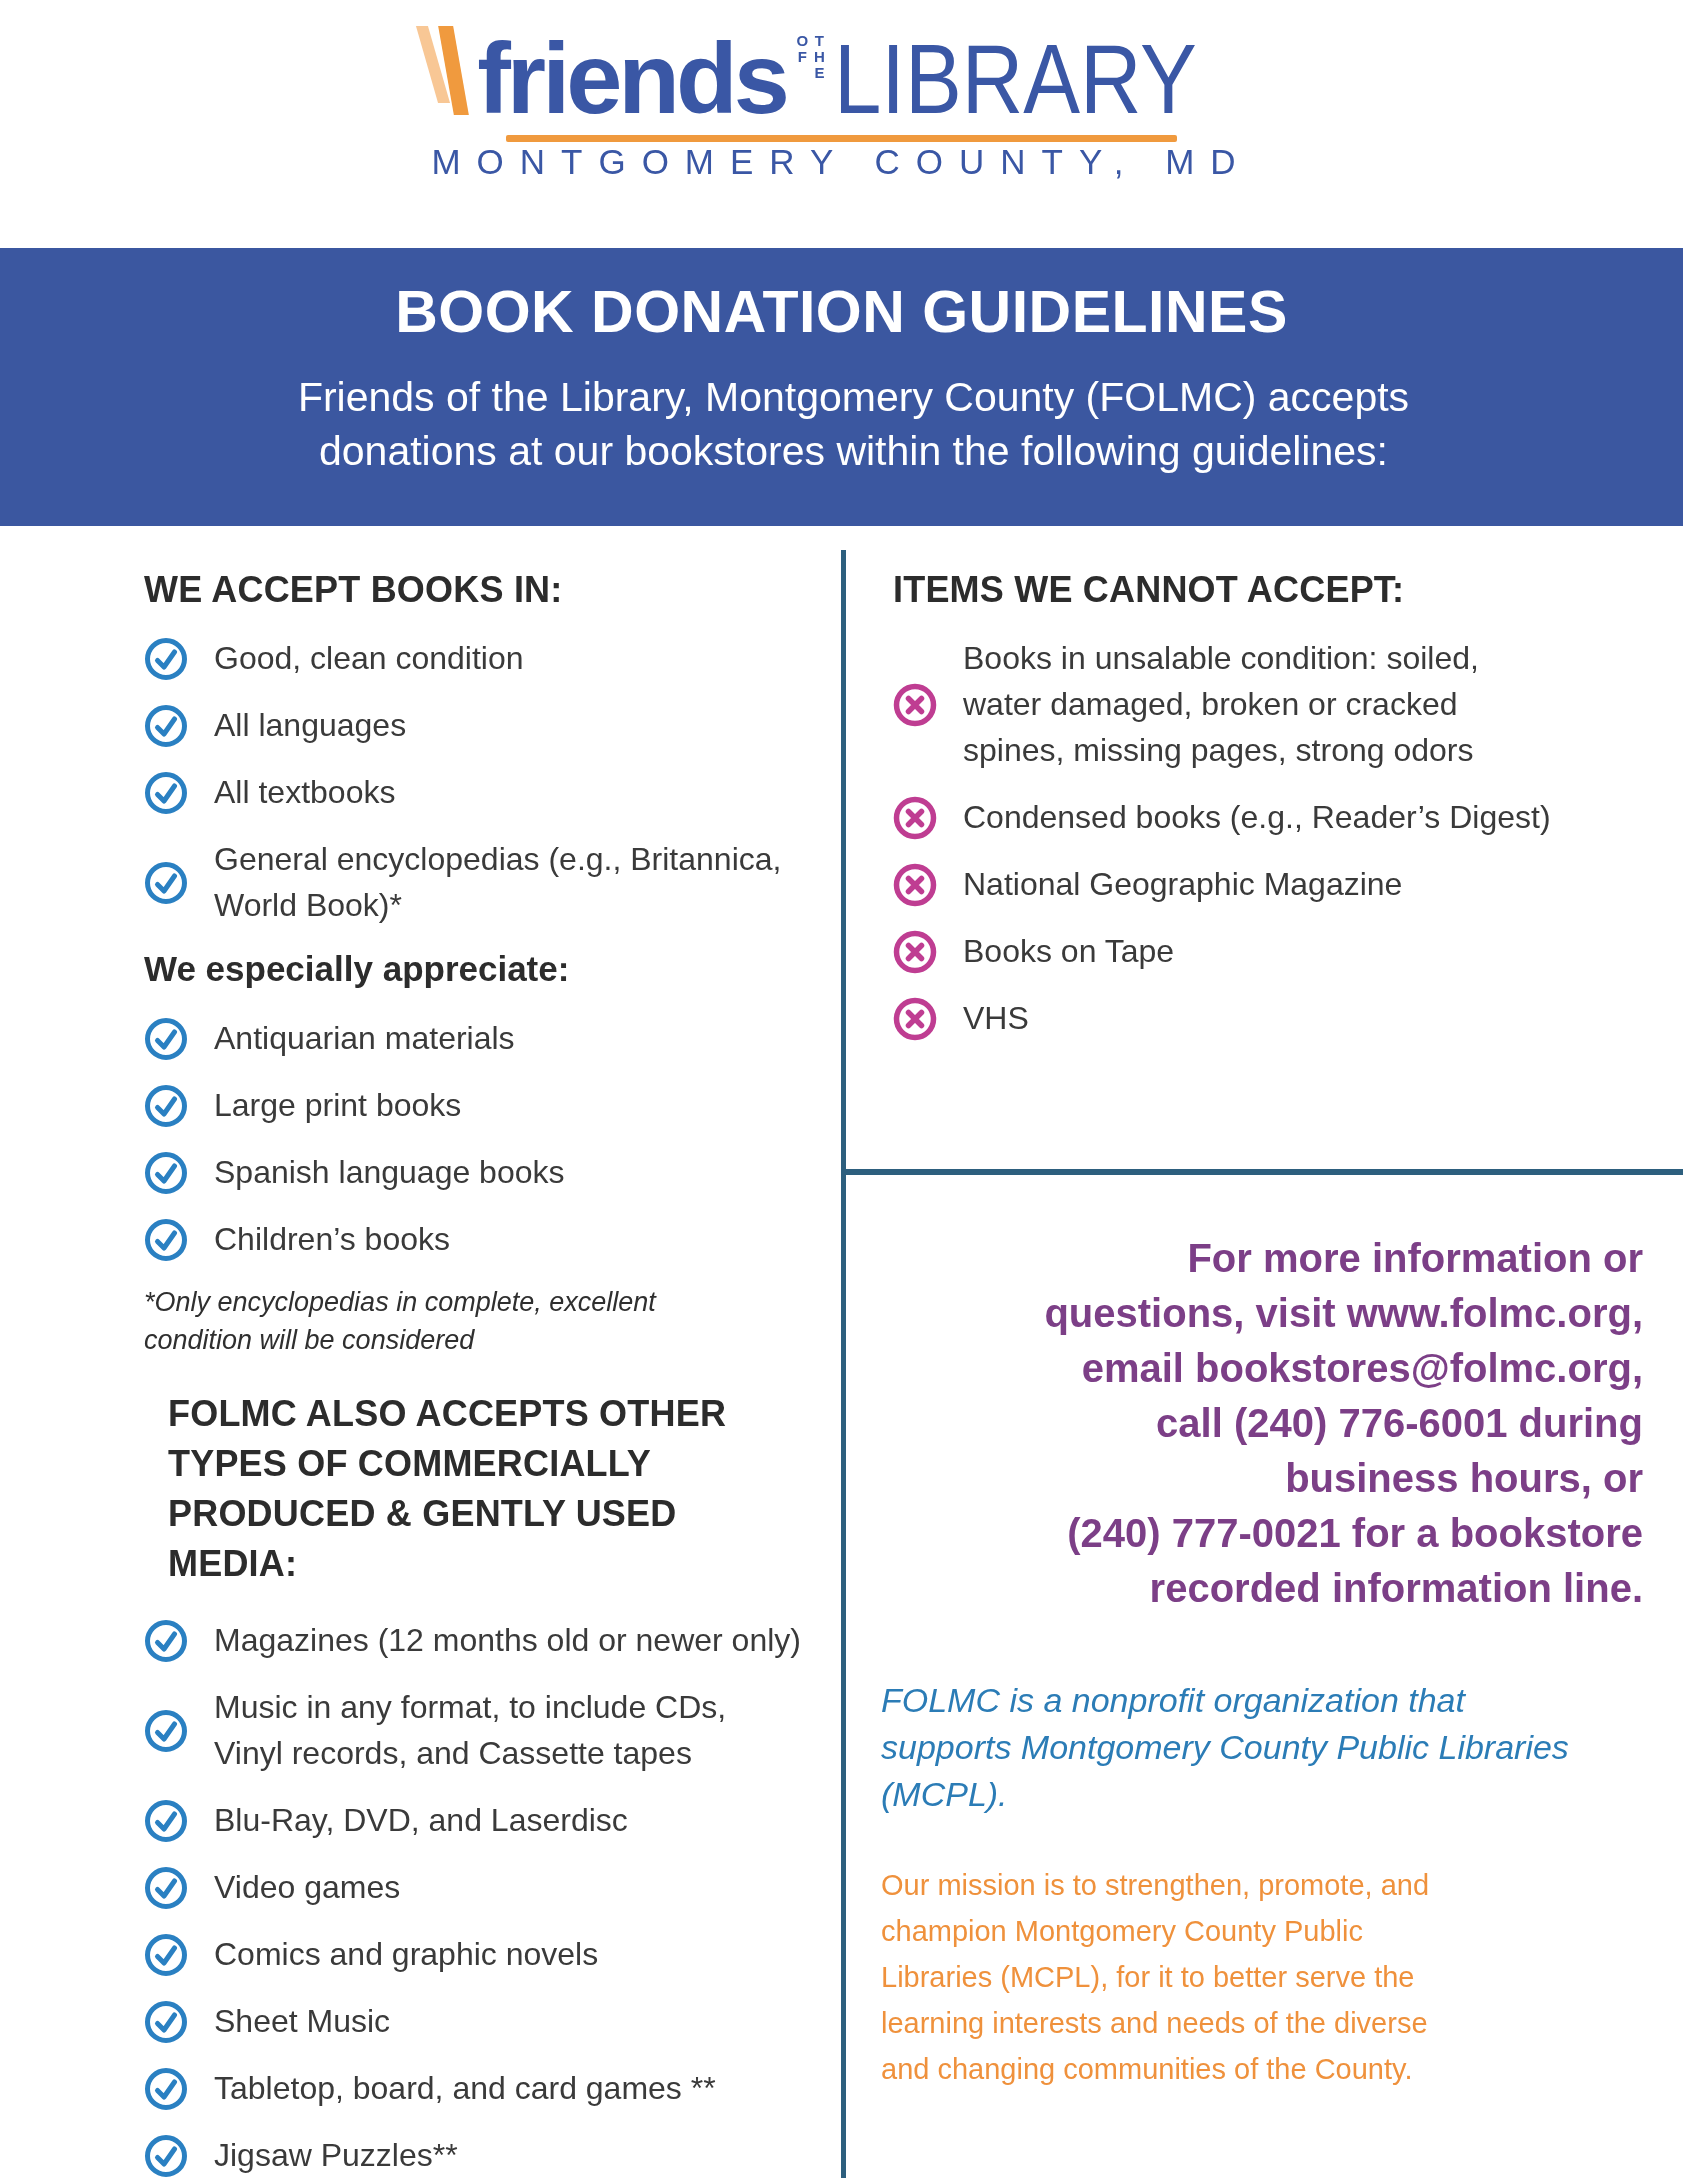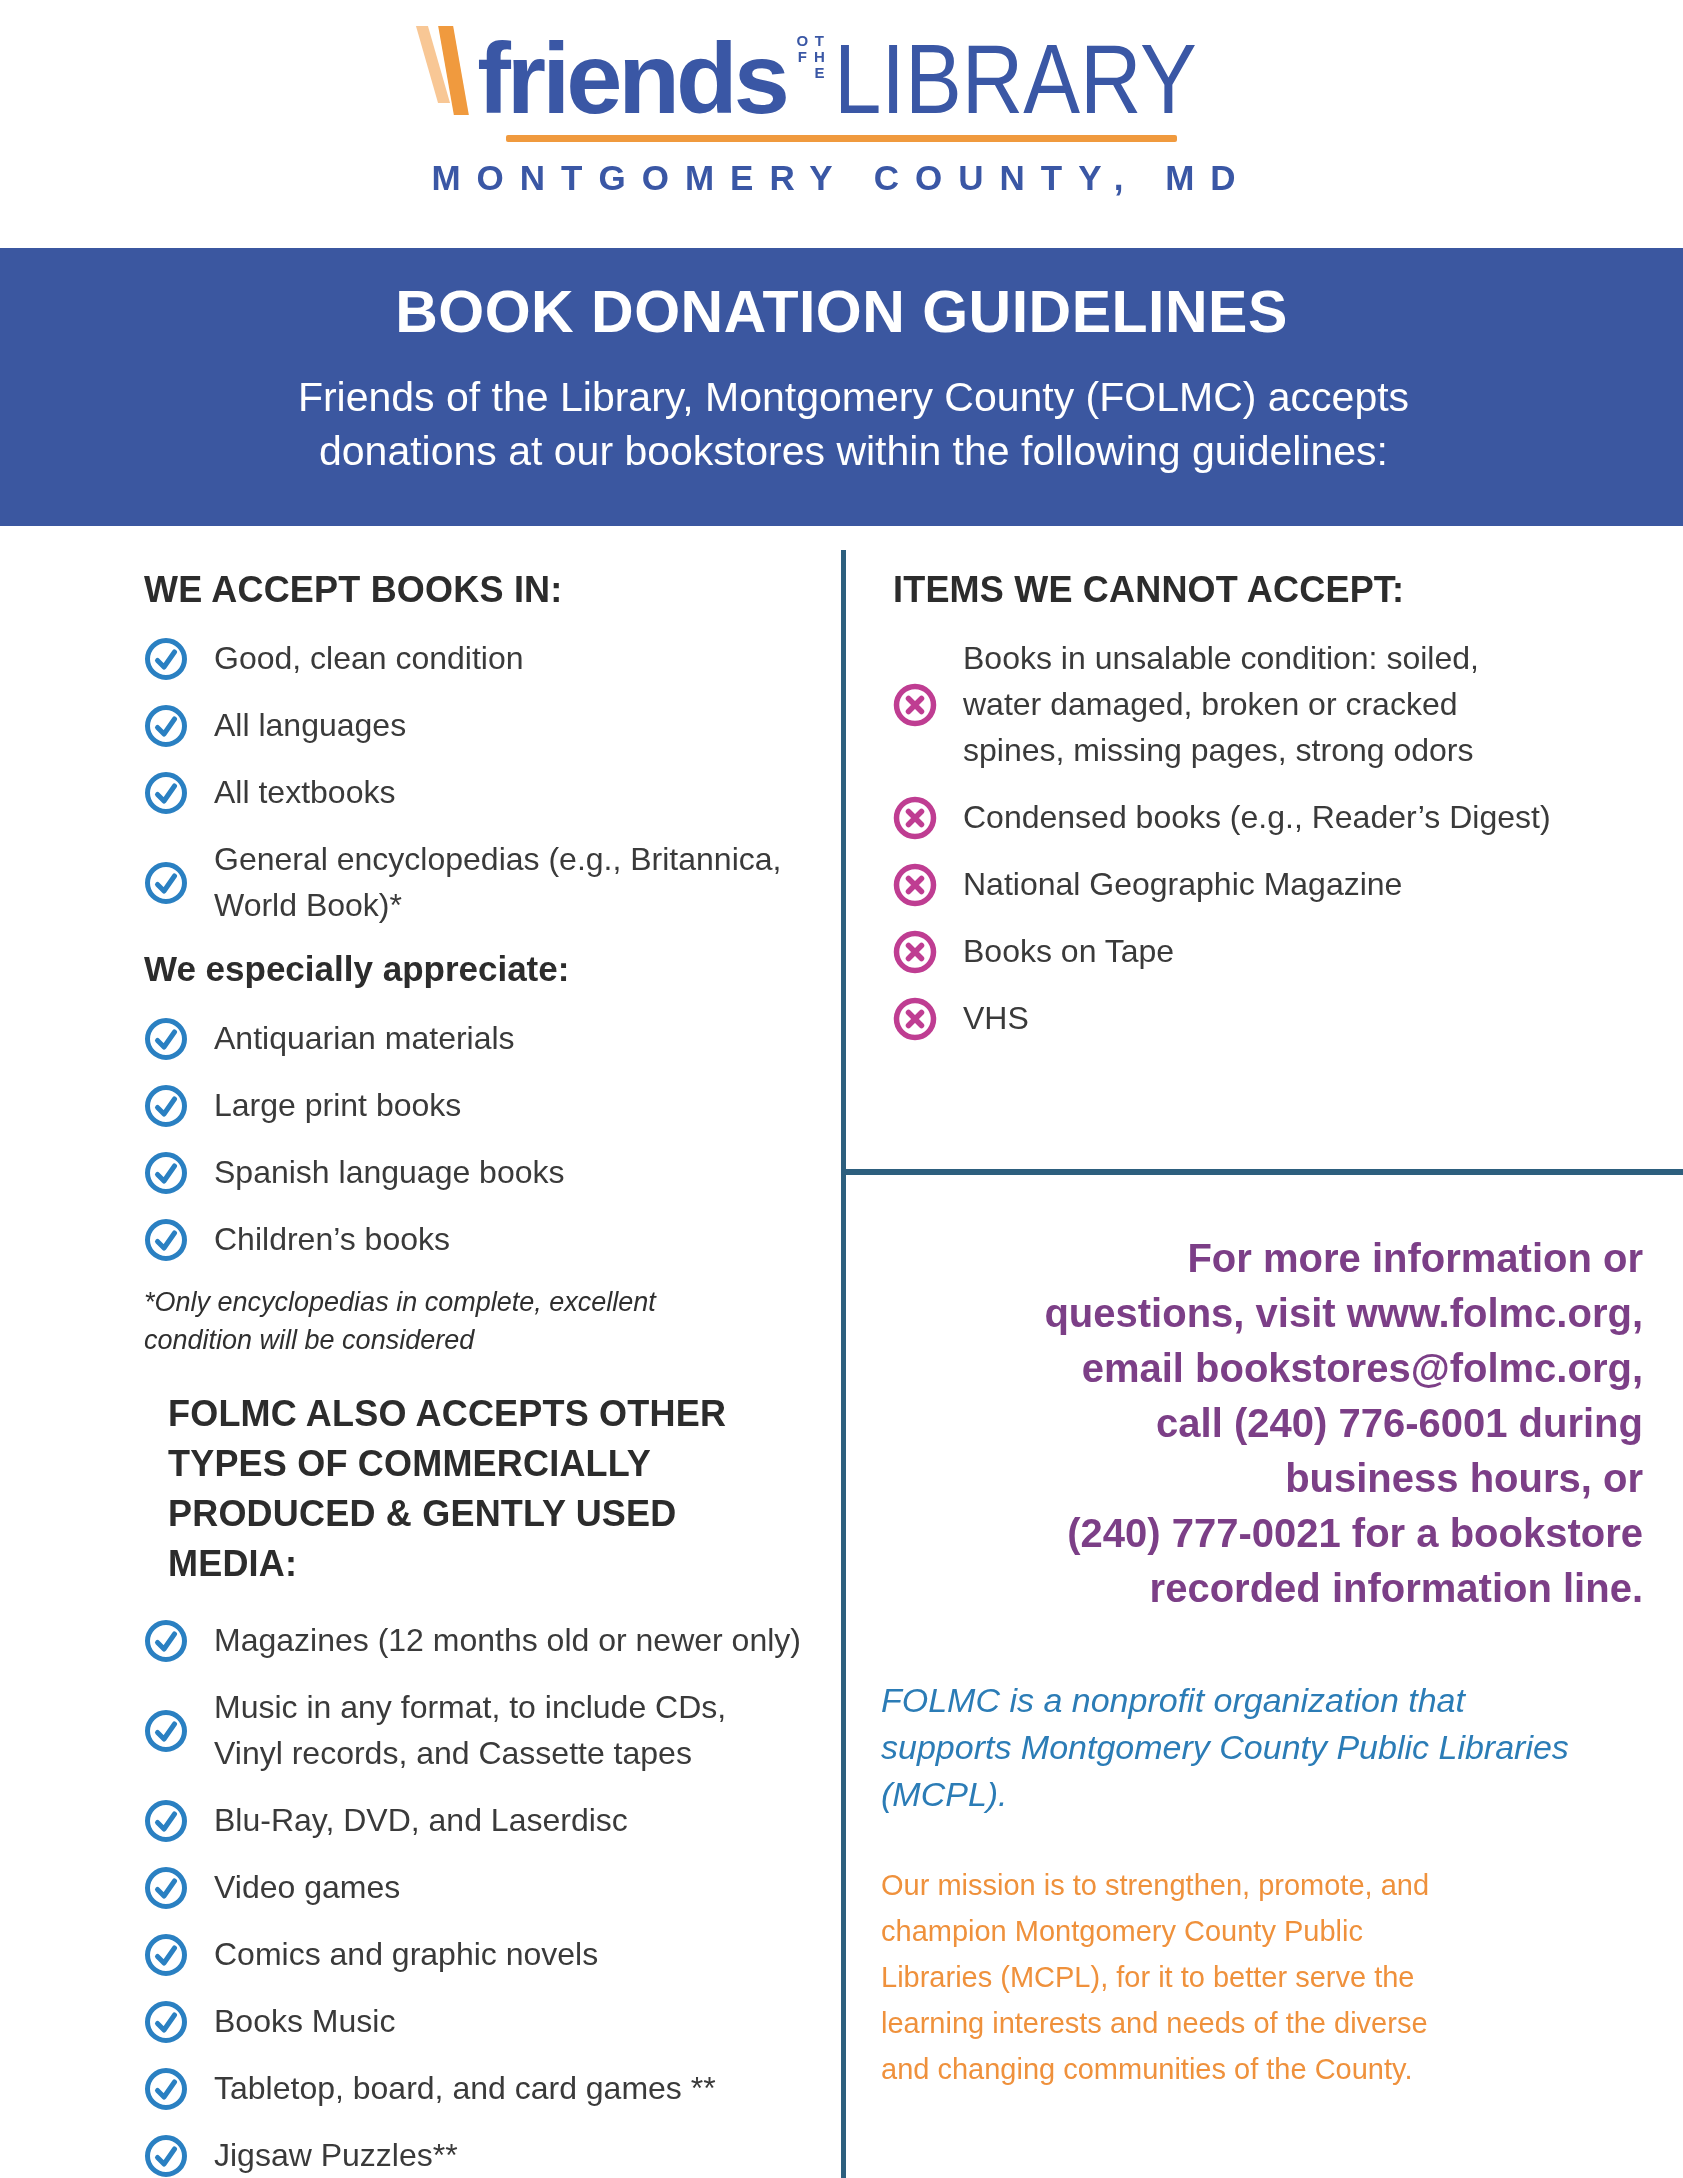--- a/index.html
+++ b/index.html
@@ -14,21 +14,21 @@
   .logo-row{display:flex;align-items:flex-end;}
   .book-bars{display:flex;gap:7px;margin-right:16px;margin-bottom:10px;}
   .bar1{width:12px;height:77px;background:#f8c795;transform:skewX(16deg);}
   .bar2{width:15px;height:89px;background:#f09a3e;transform:skewX(10deg);}
   .brand-bold{font-size:101px;font-weight:800;color:#3a57a5;letter-spacing:-4px;line-height:0.92;}
   .brand-small{writing-mode:vertical-lr;text-orientation:upright;font-size:15px;font-weight:800;
     color:#3a57a5;height:79px;margin:0 6px 14px 8px;letter-spacing:-1px;overflow:hidden;}
   .brand-light{font-size:99px;font-weight:300;color:#3a57a5;letter-spacing:0px;line-height:0.9;
     display:inline-block;transform:scaleX(0.86);transform-origin:left bottom;margin-bottom:2px;}
   .logo-rule{width:671px;height:7px;background:#f09a3e;margin-top:10px;border-radius:2px;}
-  .logo-region{margin-top:16px;font-size:35px;font-weight:700;color:#3a57a5;letter-spacing:16px;}
+  .logo-region{font-size:35px;font-weight:400;color:#3a57a5;letter-spacing:16px;}
 
   
   .banner{position:absolute;top:248px;left:0;width:1683px;height:278px;background:#3b57a0;
     color:#ffffff;text-align:center;}
   .banner h1{margin:30px 0 0 0;font-size:59px;font-weight:800;letter-spacing:0.5px;}
   .banner .sub{margin-top:24px;font-size:41px;line-height:54px;font-weight:400;}
 
   
   .v-divider{position:absolute;left:841px;top:550px;width:5px;height:1628px;background:#2d5f7e;}
   .h-divider{position:absolute;left:844px;top:1169px;width:840px;height:6px;background:#2d5f7e;}
@@ -204,21 +204,21 @@
             <path d="M13.5 23.5 L20 30 L30.5 15" fill="none" stroke="currentColor" stroke-width="5" stroke-linecap="round" stroke-linejoin="round"></path>
           </svg>
           <span class="item-text">Comics and graphic novels</span>
         </div>
 
         <div class="item">
           <svg class="ic accept-ic" viewBox="0 0 44 44">
             <circle cx="22" cy="22" r="18.5" fill="none" stroke="currentColor" stroke-width="5"></circle>
             <path d="M13.5 23.5 L20 30 L30.5 15" fill="none" stroke="currentColor" stroke-width="5" stroke-linecap="round" stroke-linejoin="round"></path>
           </svg>
-          <span class="item-text">Books Music</span>
+          <span class="item-text">Sheet Music</span>
         </div>
 
         <div class="item">
           <svg class="ic accept-ic" viewBox="0 0 44 44">
             <circle cx="22" cy="22" r="18.5" fill="none" stroke="currentColor" stroke-width="5"></circle>
             <path d="M13.5 23.5 L20 30 L30.5 15" fill="none" stroke="currentColor" stroke-width="5" stroke-linecap="round" stroke-linejoin="round"></path>
           </svg>
           <span class="item-text">Tabletop, board, and card games **</span>
         </div>
 

